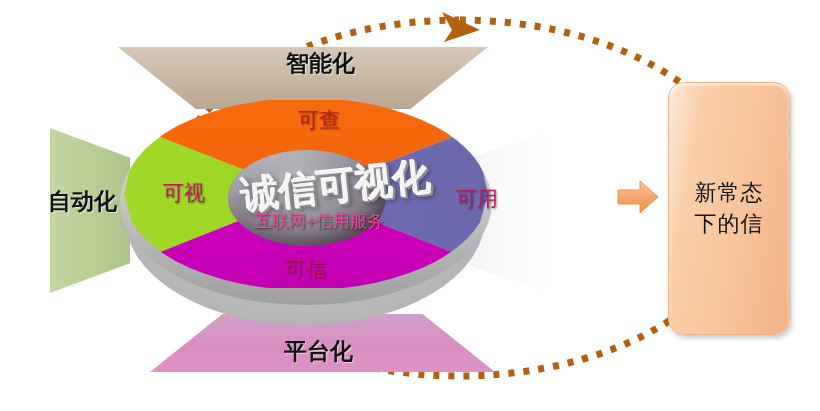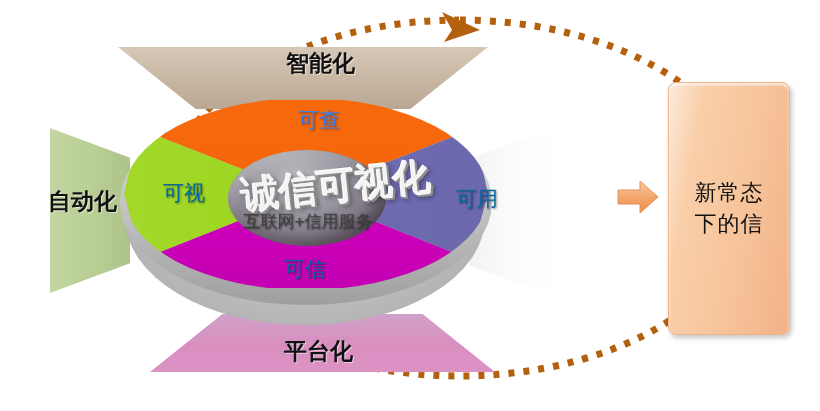--- a/index.html
+++ b/index.html
@@ -76,51 +76,51 @@
 
   .lbl-outer{
     font-weight:bold;color:#111;font-size:23px;
     text-shadow:1px 1px 0 rgba(255,255,255,.55);
   }
   .lbl-top{left:286px;top:52px;}
   .lbl-bottom{left:284px;top:340px;}
   .lbl-left{left:48px;top:190px;}
 
   .lbl-inner{
-    font-size:21px;color:#0369a1;
+    font-size:21px;color:#be185d;
     text-shadow:1px 1px 2px rgba(0,0,0,.45);
   }
-  .lbl-kecha{left:298px;top:109px;color:#3b82f6;}
+  .lbl-kecha{left:298px;top:109px;color:#b91c1c;}
   .lbl-keshi{left:163px;top:182px;}
   .lbl-keyong{left:447px;top:188px;margin-left:9px;}
   .lbl-kexin{left:284px;top:258px;}
 
   .core-title{
     position:absolute;left:222px;top:161px;width:228px;text-align:center;
     font-size:38px;font-weight:bold;color:#f4f4f4;
     transform:rotate(-6deg);
     text-shadow:
       2px 2px 0 #8d8d8d,
       -1px -1px 0 #ffffff,
       3px 3px 5px rgba(0,0,0,.45);
     letter-spacing:0px;
   }
   .core-sub{
-    position:absolute;left:232px;top:210px;width:152px;text-align:center;
-    font-size:17px;color:#404040;
+    position:absolute;left:232px;top:210px;width:152px;text-align:right;
+    font-size:17px;color:#ec4899;
     text-shadow:1px 1px 2px rgba(0,0,0,.6);
   }
 
   
   .conn-arrow{position:absolute;left:616px;top:178px;width:44px;height:38px;}
 
   
   .panel{
     position:absolute;left:668px;top:82px;width:120px;height:251px;
-    border-radius:8px;
+    border-radius:16px;
     background:linear-gradient(100deg,#fbd9bc 0%,#f8c9a0 28%,#f6bf92 70%,#f2b versuch 100%);
     background:linear-gradient(100deg,#fdeadb 0%,#f9cfa9 22%,#f7c49b 58%,#f2b286 100%);
     border:1px solid #f0b388;
     box-shadow:2px 3px 5px rgba(0,0,0,.22), inset 0 2px 3px rgba(255,255,255,.75);
     display:flex;align-items:center;justify-content:center;
   }
   .panel-text{
     text-align:center;font-size:22px;color:#111;line-height:1.38;
     letter-spacing:1px;
   }

